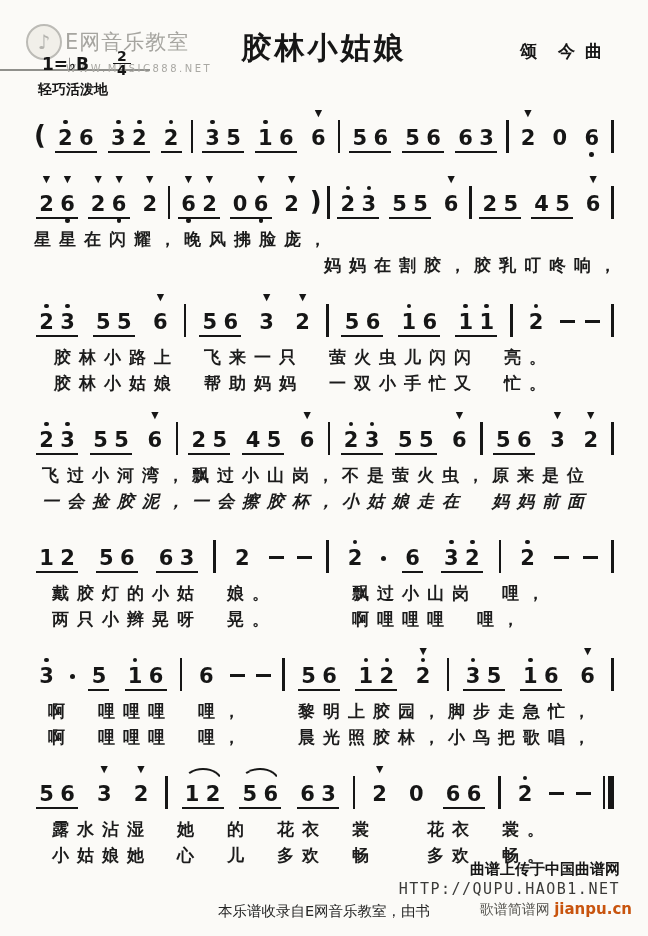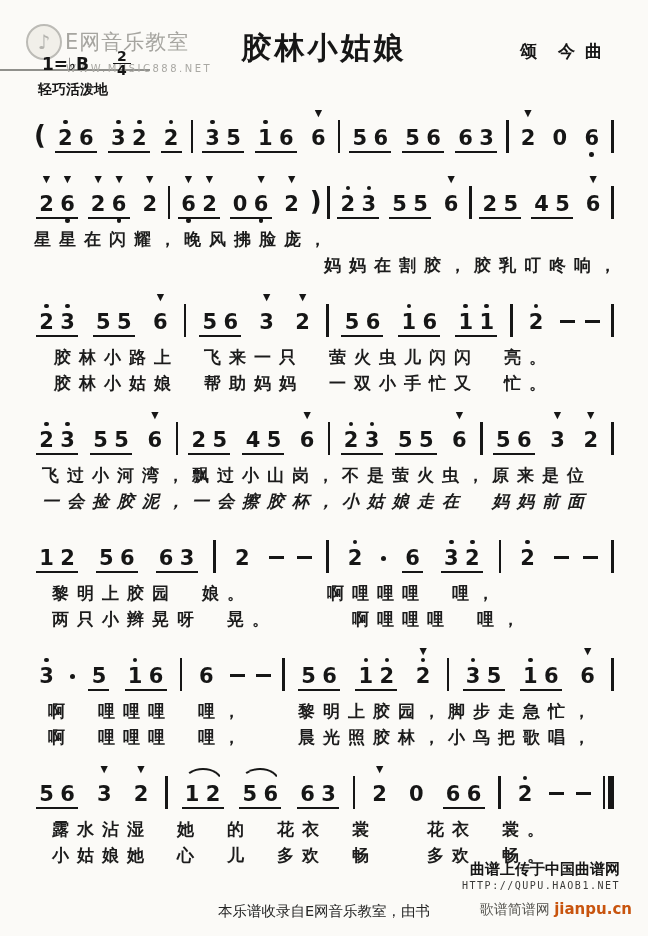--- a/index.html
+++ b/index.html
@@ -75,21 +75,21 @@
   .lyric-line{
     font-family:"DejaVu Serif","Liberation Serif",serif;
     font-size:17px;font-weight:600;letter-spacing:8px;line-height:26px;
     color:#1c1c1c;white-space:pre;padding-left:34px;overflow:hidden;
   }
 
   
   .footer{position:absolute;left:0;right:0;bottom:4px;height:72px;}
   .up1{position:absolute;right:28px;top:0;font-size:15px;font-weight:700;
     font-family:"DejaVu Serif","Liberation Serif",serif;}
-  .up2{position:absolute;right:28px;top:20px;font-size:10px;letter-spacing:1.5px;
+  .up2{position:absolute;right:28px;top:20px;font-size:15px;letter-spacing:1.5px;
     color:#3a3a38;font-family:"DejaVu Sans Mono","Liberation Mono",monospace;}
   .src{position:absolute;left:0;right:0;top:42px;text-align:center;font-size:14.5px;color:#242424;}
   .site{position:absolute;right:16px;top:40px;font-size:14px;color:#55544f;
     font-family:"DejaVu Serif","Liberation Serif",serif;}
   .site-domain{font-weight:700;font-size:15px;font-family:"DejaVu Sans",sans-serif;}
 </style>
 </head>
 <body>
 
 <div class="page">
@@ -843,21 +843,21 @@
                 <div class="odot"></div>
               </div>
               <div class="num">2</div>
               <div class="slot-l"></div>
             </div>
           </div>
           <div class="dash"></div>
           <div class="dash"></div>
           <div class="bar"></div>
         </div>
-        <div class="lyric-line" style="padding-left: 52px;">黎明上胶园　娘。　　　啊哩哩哩　哩，</div>
+        <div class="lyric-line" style="padding-left: 52px;">戴胶灯的小姑　娘。　　　飘过小山岗　哩，</div>
         <div class="lyric-line" style="padding-left: 52px;">两只小辫晃呀　晃。　　　啊哩哩哩　哩，</div>
       </div>
       <div class="system">
         <div class="note-row">
           <div class="grp">
             <div class="note">
               <div class="slot-a"></div>
               <div class="slot-h">
                 <div class="odot"></div>
               </div>

